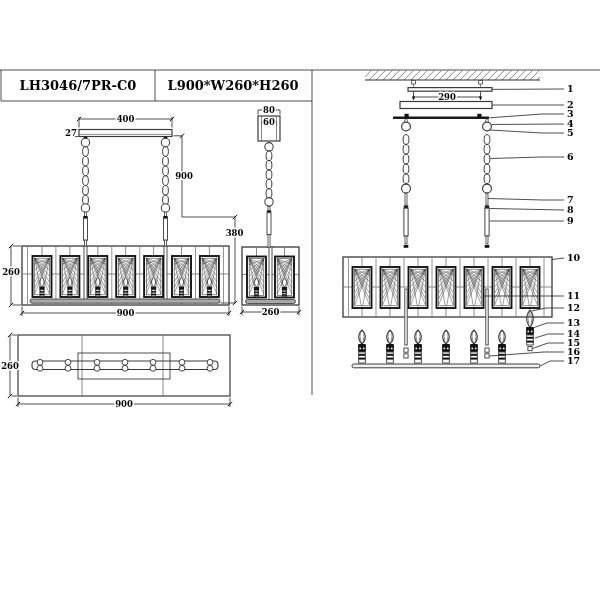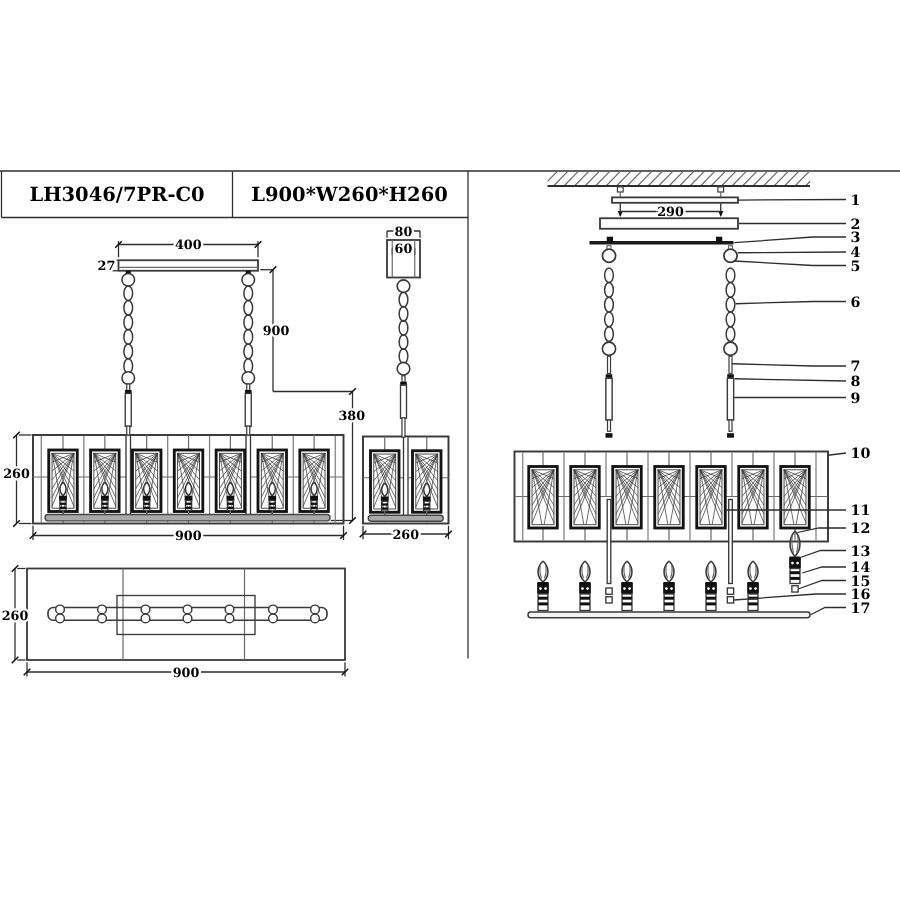--- a/index.html
+++ b/index.html
@@ -1,16 +1,16 @@
 <!DOCTYPE html>
 <html><head>
 <meta charset="utf-8">
 <style>
   html,body{margin:0;padding:0;background:#fff;}
-  #stage{width:600px;height:556px;position:relative;background:#c2410c;font-family:"DejaVu Serif",serif;margin-top:44px;}
+  #stage{width:600px;height:556px;position:relative;background:#c2410c;font-family:"DejaVu Serif",serif;}
   svg{display:block;}
   .ln   {stroke:#3a3a3a;stroke-width:1.2;fill:#fff;}
   .lnf  {stroke:#3a3a3a;stroke-width:1.2;fill:none;}
   .ln2  {stroke:#6a6a6a;stroke-width:.8;fill:none;}
   .gap  {stroke:#7a7a7a;stroke-width:.8;fill:none;}
   .dimln{stroke:#2e2e2e;stroke-width:.85;fill:none;}
   .tick {stroke:#111;stroke-width:1;}
   .thkbar{stroke:#1a1a1a;stroke-width:2.4;fill:none;}
   .dim  {font:bold 8.5px "DejaVu Serif",serif;fill:#000;text-anchor:middle;paint-order:stroke;stroke:#fff;stroke-width:3px;}
   .num  {font:bold 9.5px "DejaVu Serif",serif;fill:#000;}

